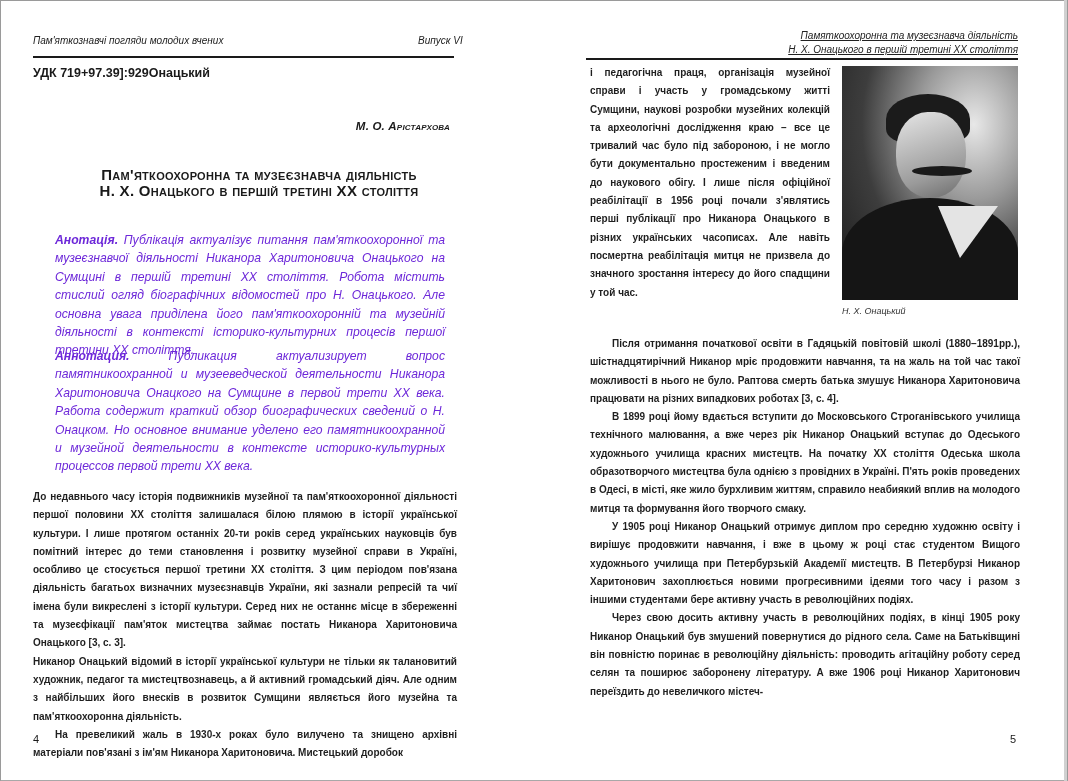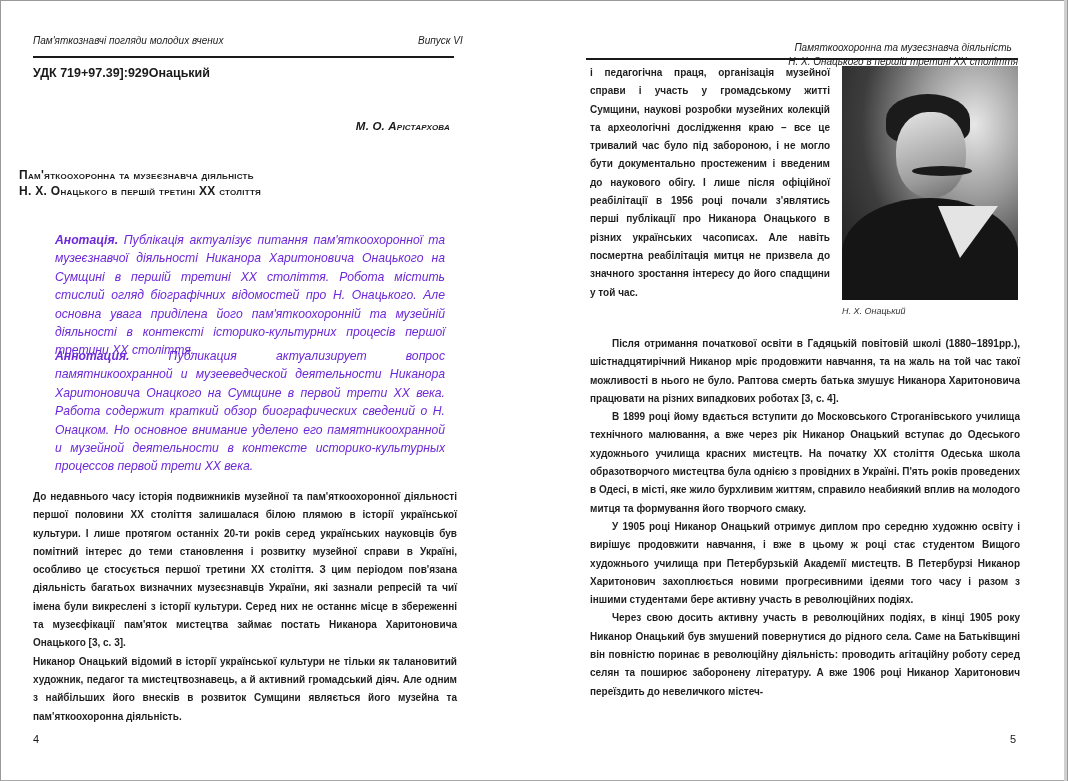--- a/index.html
+++ b/index.html
@@ -24,22 +24,22 @@
   .page-right { left: 534px; width: 534px; }
 
   .running-head {
     position: absolute; font-style: italic; font-size: 10px; color: #222;
   }
   .rule { position: absolute; height: 2px; background: #1a1a1a; }
 
   .udk { position: absolute; left: 33px; top: 66px; font-weight: bold; font-size: 12.5px; }
   .author { position: absolute; right: 0; left: 0; top: 120px; text-align: right; padding-right: 84px;
     font-weight: bold; font-style: italic; font-size: 11.5px; letter-spacing: 0.2px; font-variant: small-caps; padding-left: 44px; }
-  .title { position: absolute; left: 19px; width: 420px; top: 167px; text-align: left;
-    font-weight: bold; font-size: 12px; line-height: 16px; font-variant: small-caps; letter-spacing: 0.3px; }
+  .title { position: absolute; left: 49px; width: 420px; top: 167px; text-align: center;
+    font-weight: bold; font-size: 15px; line-height: 16px; font-variant: small-caps; letter-spacing: 0.3px; }
 
   .abstract { position: absolute; left: 55px; width: 390px; font-style: italic; font-size: 12.2px;
     line-height: 18.4px; text-align: justify; color: #6d28d9; }
   .abstract b { font-weight: bold; }
 
   .body { font-size: 10px; line-height: 18.3px; text-align: justify; color: #1f1f1f; font-weight: bold; }
   .body p { margin: 0; }
   .indent { text-indent: 22px; }
 
   .left-body { position: absolute; left: 33px; width: 424px; top: 488px; }
@@ -85,27 +85,28 @@
     <b>Анотація.</b><span> Публікація актуалізує питання пам'яткоохоронної та музеєзнавчої діяльності Никанора Харитоновича Онацького на Сумщині в першій третині ХХ століття. Робота містить стислий огляд біографічних відомостей про Н. Онацького. Але основна увага приділена його пам'яткоохоронній та музейній діяльності в контексті історико-культурних процесів першої третини ХХ століття.</span>
   </div>
 
   <div class="abstract" style="top:347px;">
     <b>Аннотация.</b><span> Публикация актуализирует вопрос памятникоохранной и музееведческой деятельности Никанора Харитоновича Онацкого на Сумщине в первой трети ХХ века. Работа содержит краткий обзор биографических сведений о Н. Онацком. Но основное внимание уделено его памятникоохранной и музейной деятельности в контексте историко-культурных процессов первой трети ХХ века.</span>
   </div>
 
   <div class="body left-body">
     <p>До недавнього часу історія подвижників музейної та пам'яткоохоронної діяльності першої половини ХХ століття залишалася білою плямою в історії української культури. І лише протягом останніх 20-ти років серед українських науковців був помітний інтерес до теми становлення і розвитку музейної справи в Україні, особливо це стосується першої третини ХХ століття. З цим періодом пов'язана діяльність багатьох визначних музеєзнавців України, які зазнали репресій та чиї імена були викреслені з історії культури. Серед них не останнє місце в збереженні та музеєфікації пам'яток мистецтва займає постать Никанора Харитоновича Онацького [3, с. 3].</p>
     <p>Никанор Онацький відомий в історії української культури не тільки як талановитий художник, педагог та мистецтвознавець, а й активний громадський діяч. Але одним з найбільших його внесків в розвиток Сумщини являється його музейна та пам'яткоохоронна діяльність.</p>
+    <p class="indent">На превеликий жаль в 1930-х роках було вилучено та знищено архівні матеріали пов'язані з ім'ям Никанора Харитоновича. Мистецький доробок</p>
   </div>
 
   <div class="page-num" style="left:33px;">4</div>
 </div>
 
 <div class="page page-right">
-  <div class="running-head" style="right:50px; top:41px; text-align:center; line-height:14px;">
+  <div class="running-head" style="right:50px; top:29px; text-align:right; line-height:14px;text-decoration:underline;">
     <div>Памяткоохоронна та музеєзнавча діяльність</div>
     <div>Н. Х. Онацького в першій третині ХХ століття</div>
   </div>
   <div class="rule" style="left:52px; top:58px; width:432px;"></div>
 </div>
 
 <div class="body right-col-narrow">
   <p>і педагогічна праця, організація музейної справи і участь у громадському житті Сумщини, наукові розробки музейних колекцій та археологічні дослідження краю – все це тривалий час було під забороною, і не могло бути документально простеженим і введеним до наукового обігу. І лише після офіційної реабілітації в 1956 році почали з'являтись перші публікації про Никанора Онацького в різних українських часописах. Але навіть посмертна реабілітація митця не призвела до значного зростання інтересу до його спадщини у той час.</p>
 </div>
 

